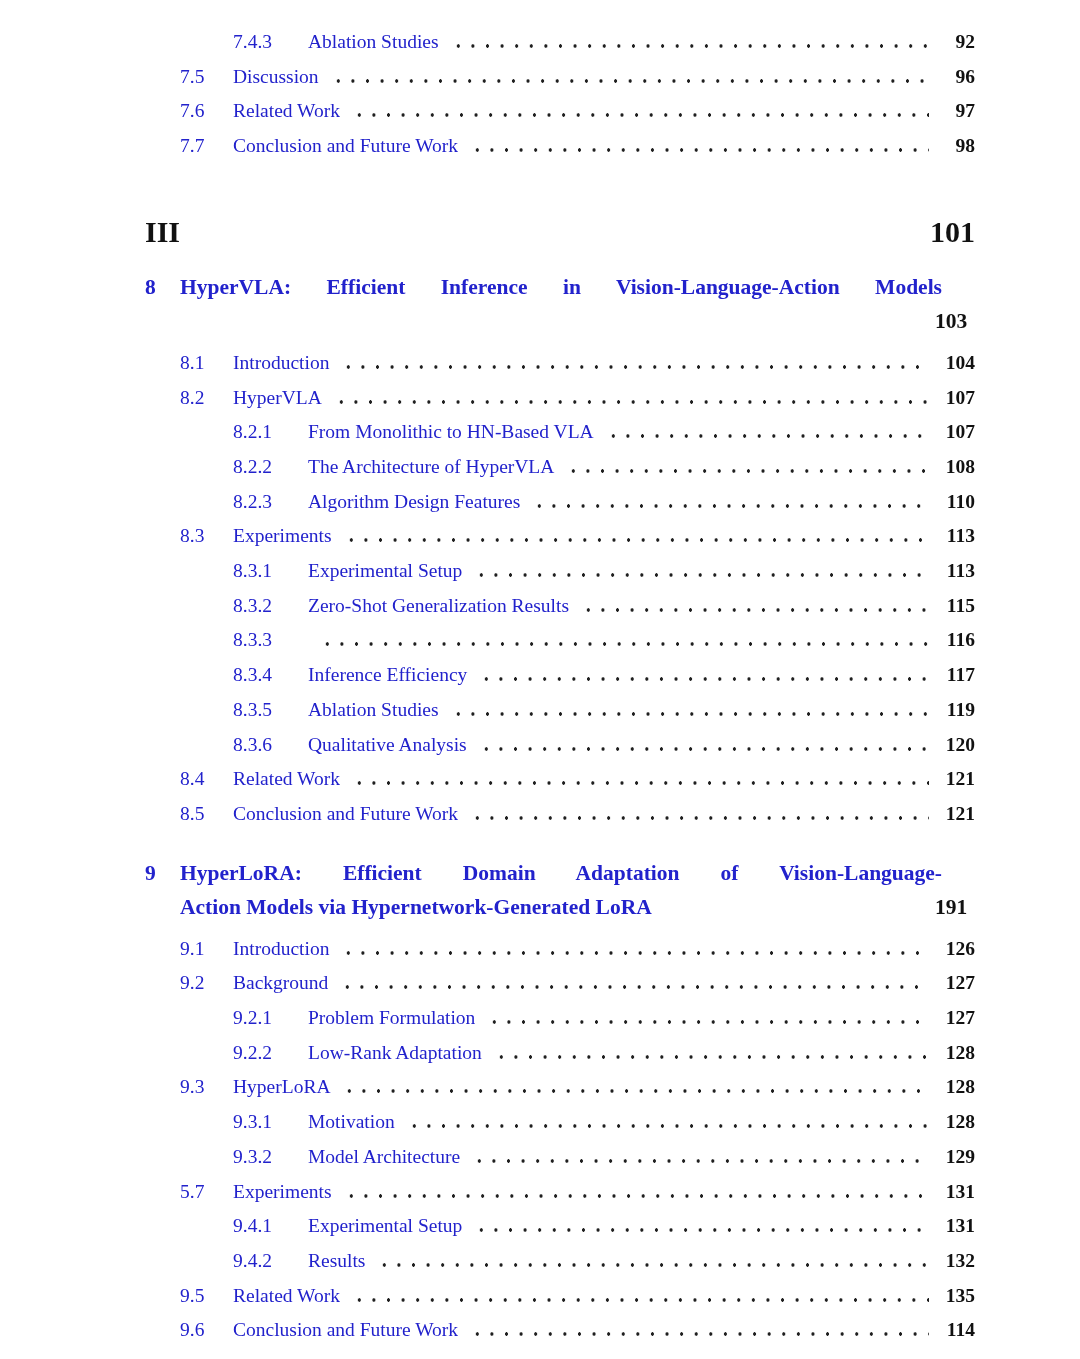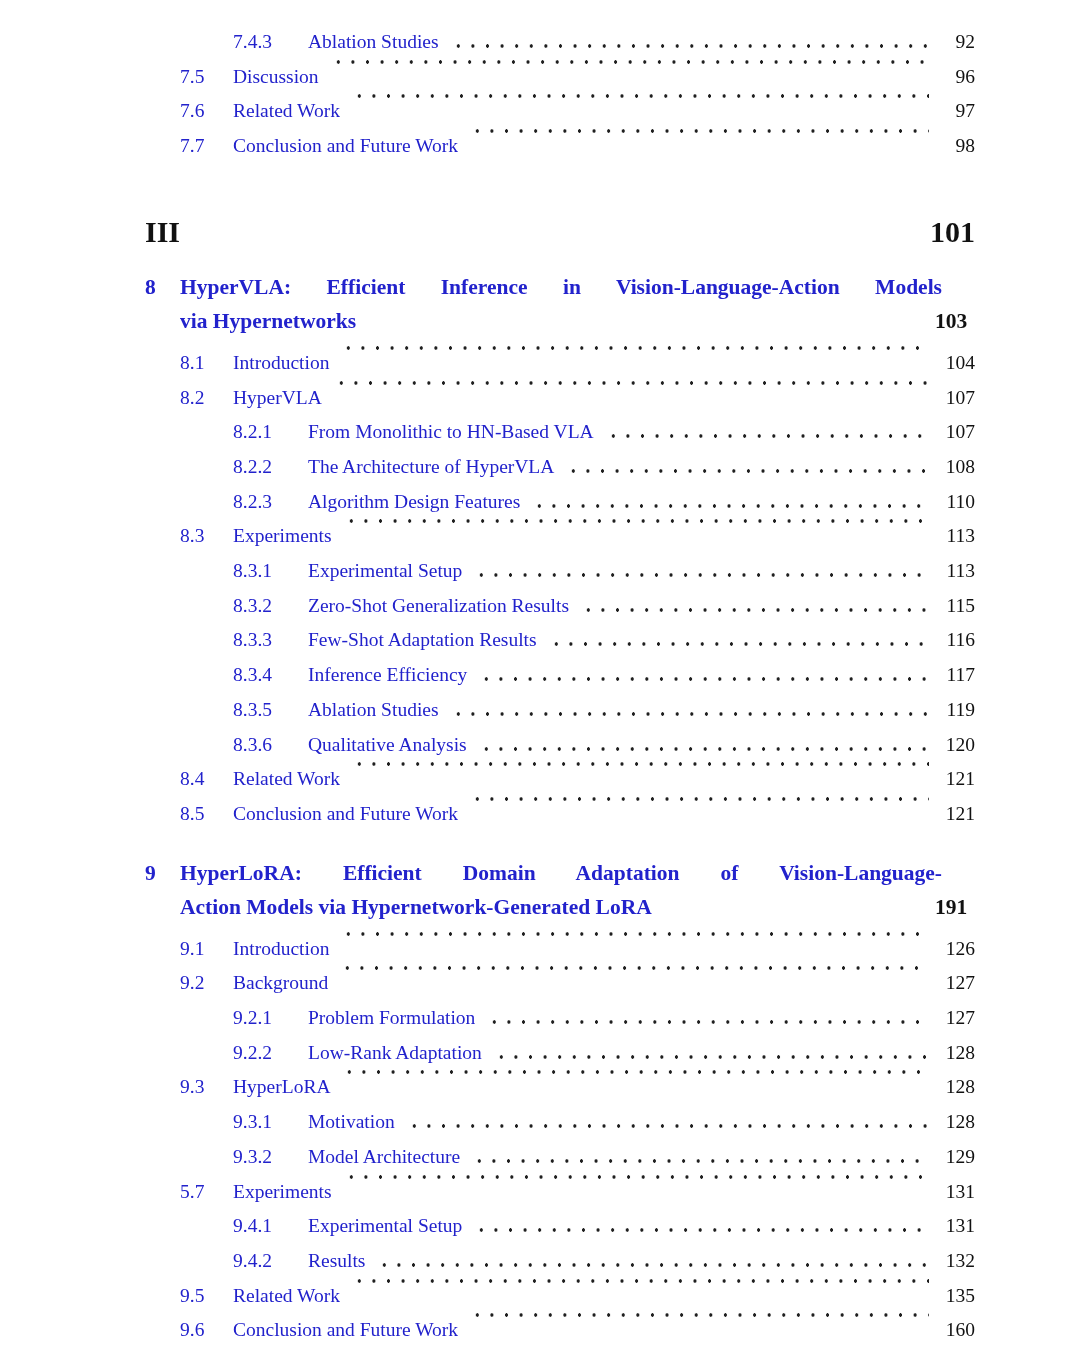--- a/index.html
+++ b/index.html
@@ -11,33 +11,33 @@
     --link:#2222cc;
     --ink:#111111;
     --dot:#1f1f1f;
   }
   .page { width:1080px; min-height:1359px; padding:25px 105px 30px 145px; background:#ffffff; }
 
   
   .toc-row { display:flex; align-items:baseline; line-height:34.7px; font-size:19.5px; cursor:pointer; }
   .toc-row .num   { color:var(--link); flex:none; }
   .toc-row .label { color:var(--link); flex:none; }
-  .toc-row.level1 { padding-left:35px;align-items:center; }
+  .toc-row.level1 { padding-left:35px; }
   .toc-row.level1 .num { width:53px; }
   .toc-row.level2 { padding-left:88px; }
   .toc-row.level2 .num { width:75px; }
   .leader {
     flex:1; height:4px; align-self:baseline;
     margin:0 6px 0 12px;
     background-image:radial-gradient(circle, var(--dot) 1.5px, transparent 1.9px);
     background-size:14.6px 4px;
     background-position:0 100%;
     background-repeat:repeat-x;
   }
-  .pg { min-width:40px; text-align:right; color:var(--ink); flex:none; }
+  .pg { min-width:40px; text-align:right; color:var(--ink); flex:none;font-weight:bold; }
 
   
   .part-heading {
     display:flex; align-items:baseline;
     font-weight:bold; font-size:30px; line-height:36px;
     color:var(--ink); margin:50px 0 0 0; cursor:pointer;
   }
   .part-number { width:70px; flex:none; }
   .flex-spacer { flex:1; }
   .part-page { flex:none; text-align:left; }
@@ -92,21 +92,20 @@
   </div>
 
   <div id="chapters">
       <section class="chapter">
         <div class="ch-head">
           <div class="ch-line">
             <span class="ch-num">8</span>
             <span class="ch-line1-text">HyperVLA: Efficient Inference in Vision-Language-Action Models</span>
           </div>
           <div class="ch-line ch-line2">
-            <span class="ch-line2-text">via Hypernetworks</span>
             <span class="flex-spacer"></span>
             <span class="ch-page">103</span>
           </div>
         </div>
         <div class="toc-row level1">
           <span class="num">8.1</span>
           <span class="label">Introduction</span>
           <span class="leader"></span>
           <span class="pg">104</span>
         </div>
@@ -147,21 +146,20 @@
           <span class="pg">113</span>
         </div>
         <div class="toc-row level2">
           <span class="num">8.3.2</span>
           <span class="label">Zero-Shot Generalization Results</span>
           <span class="leader"></span>
           <span class="pg">115</span>
         </div>
         <div class="toc-row level2">
           <span class="num">8.3.3</span>
-          <span class="label">Few-Shot Adaptation Results</span>
           <span class="leader"></span>
           <span class="pg">116</span>
         </div>
         <div class="toc-row level2">
           <span class="num">8.3.4</span>
           <span class="label">Inference Efficiency</span>
           <span class="leader"></span>
           <span class="pg">117</span>
         </div>
         <div class="toc-row level2">
@@ -264,18 +262,18 @@
         <div class="toc-row level1">
           <span class="num">9.5</span>
           <span class="label">Related Work</span>
           <span class="leader"></span>
           <span class="pg">135</span>
         </div>
         <div class="toc-row level1">
           <span class="num">9.6</span>
           <span class="label">Conclusion and Future Work</span>
           <span class="leader"></span>
-          <span class="pg">160</span>
+          <span class="pg">114</span>
         </div>
       </section>
     </div>
 
 </div>
 
 </body></html>

